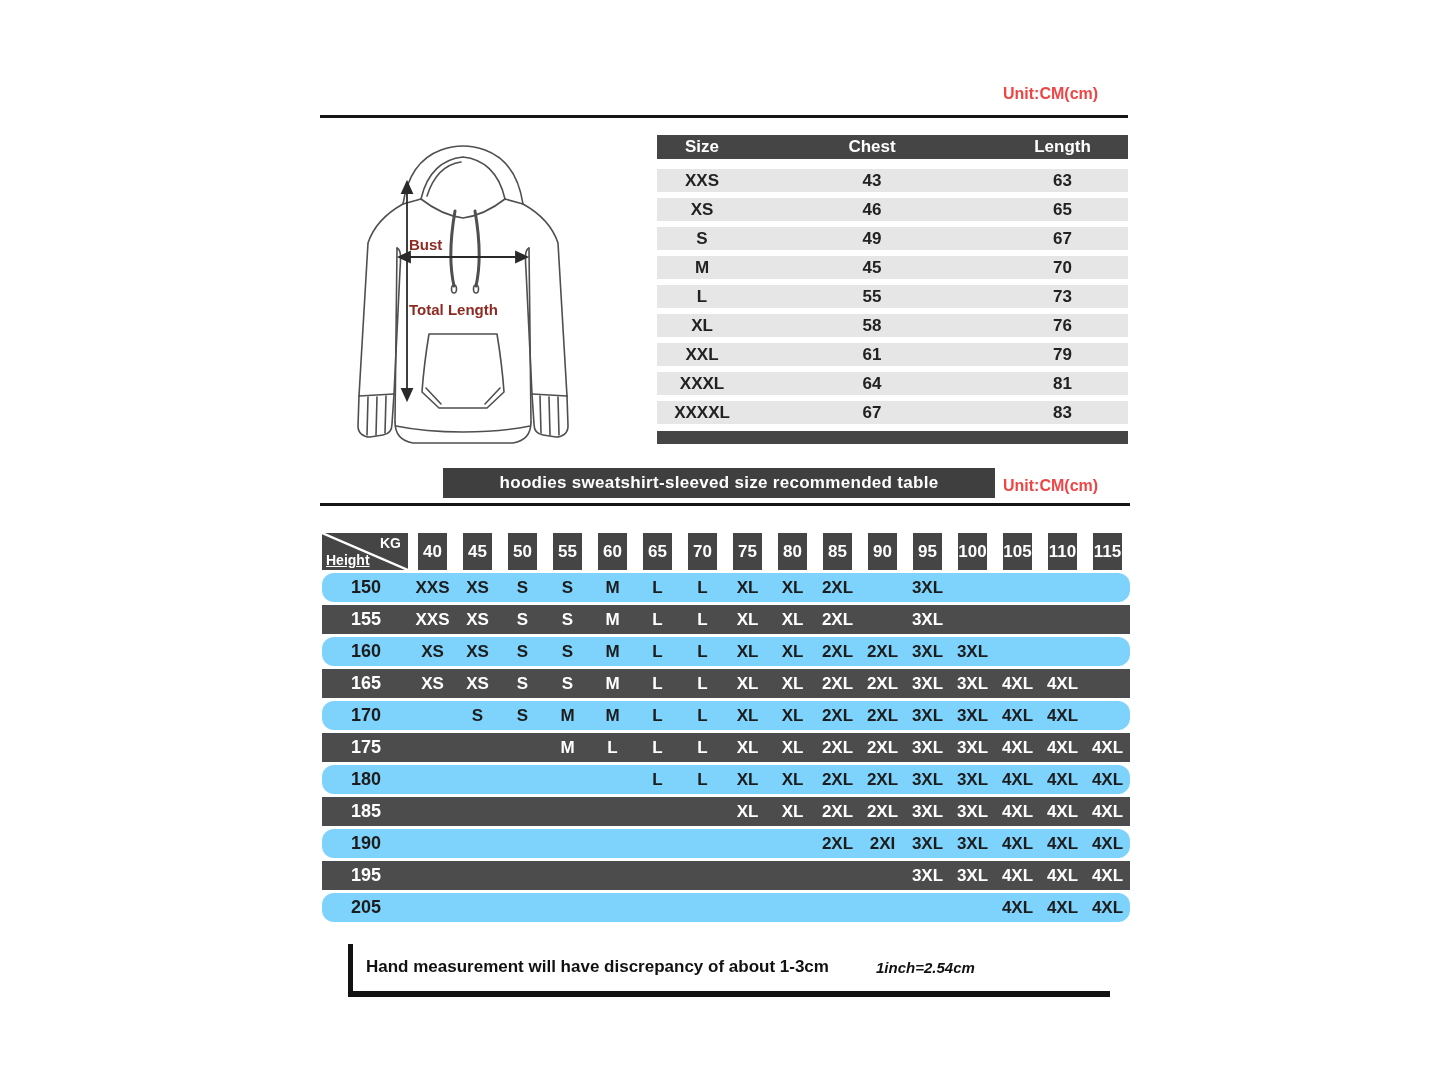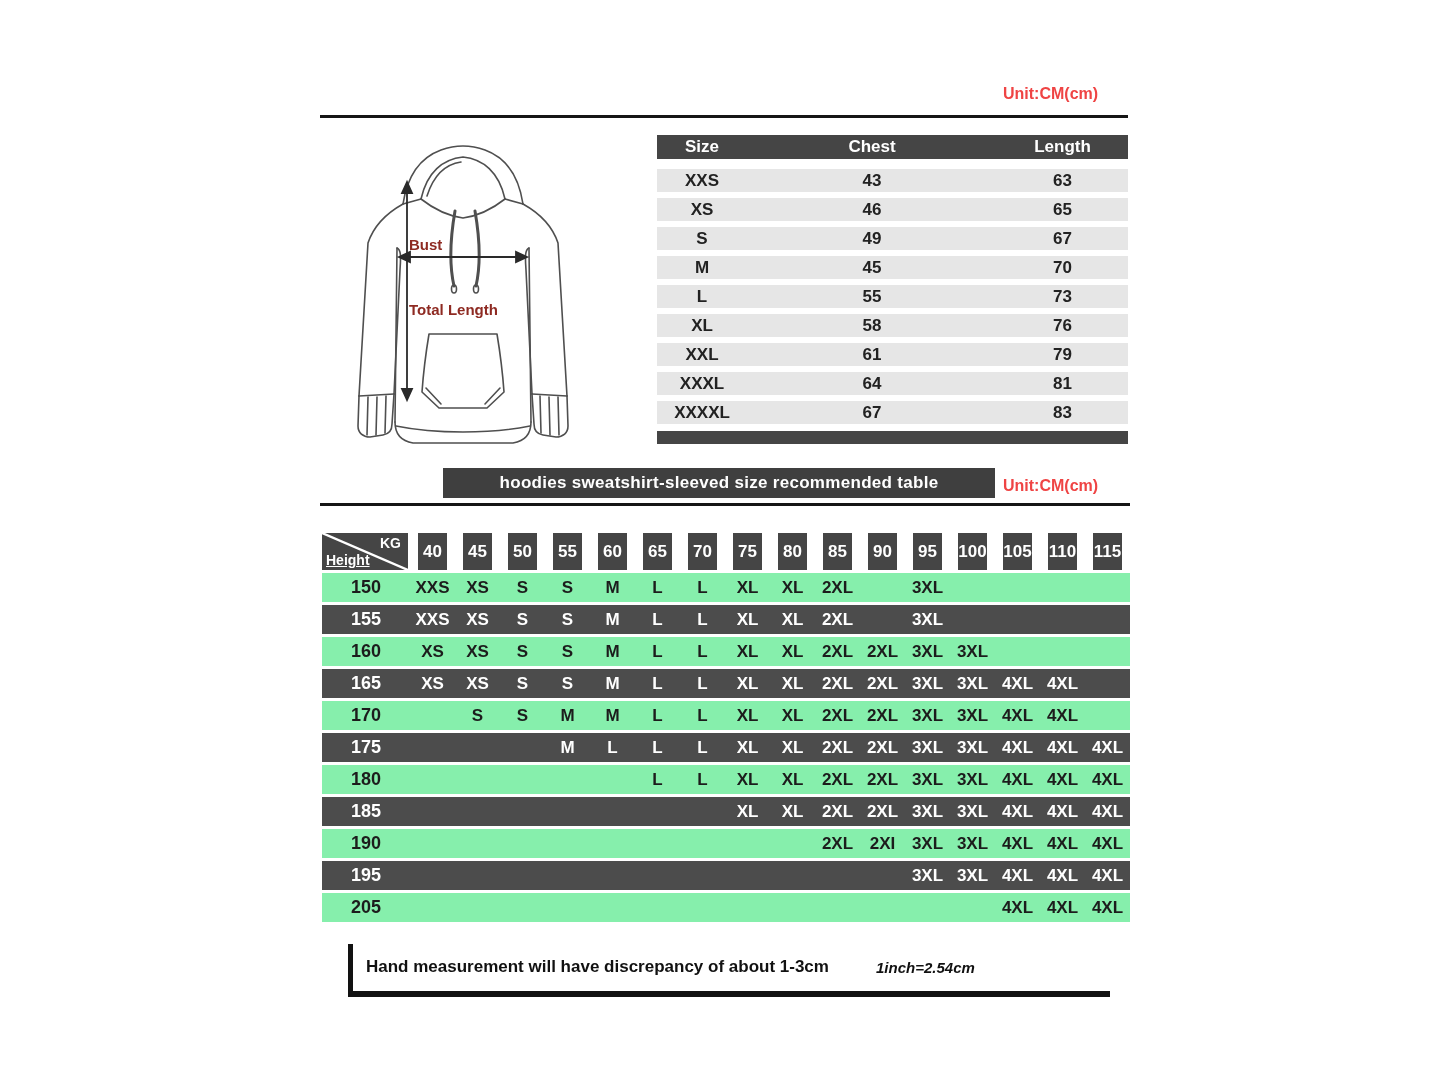--- a/index.html
+++ b/index.html
@@ -47,21 +47,21 @@
   .m-corner .cbot{position:absolute;bottom:2px;left:4px;font-size:14px;text-decoration:underline;}
   .m-corner svg{position:absolute;left:0;top:0;width:100%;height:100%;}
   .m-hcell{
     background:#454545;color:#ffffff;margin:0 8px;font-size:17px;
     display:flex;align-items:center;justify-content:center;
   }
   .m-row{
     display:grid;grid-template-columns:88px repeat(16,1fr);height:29px;margin-top:3px;
     align-items:center;text-align:center;font-size:17px;
   }
-  .m-row.light{background:#86efac;color:#1c1c1c;}
+  .m-row.light{background:#7dd3fc;color:#1c1c1c;border-radius:12px;}
   .m-row.dark{background:#4c4c4c;color:#ffffff;}
   .m-label{font-size:18px;}
 
   
   #note-vbar{position:absolute;left:348px;top:944px;width:5px;height:53px;background:#121212;}
   #note-hbar{position:absolute;left:348px;top:991px;width:762px;height:6px;background:#121212;}
   #note-text{position:absolute;left:366px;top:957px;font-size:17px;color:#111111;}
   #conv-text{position:absolute;left:876px;top:959px;font-size:15px;color:#111111;font-style:italic;}
 </style>
 </head>

